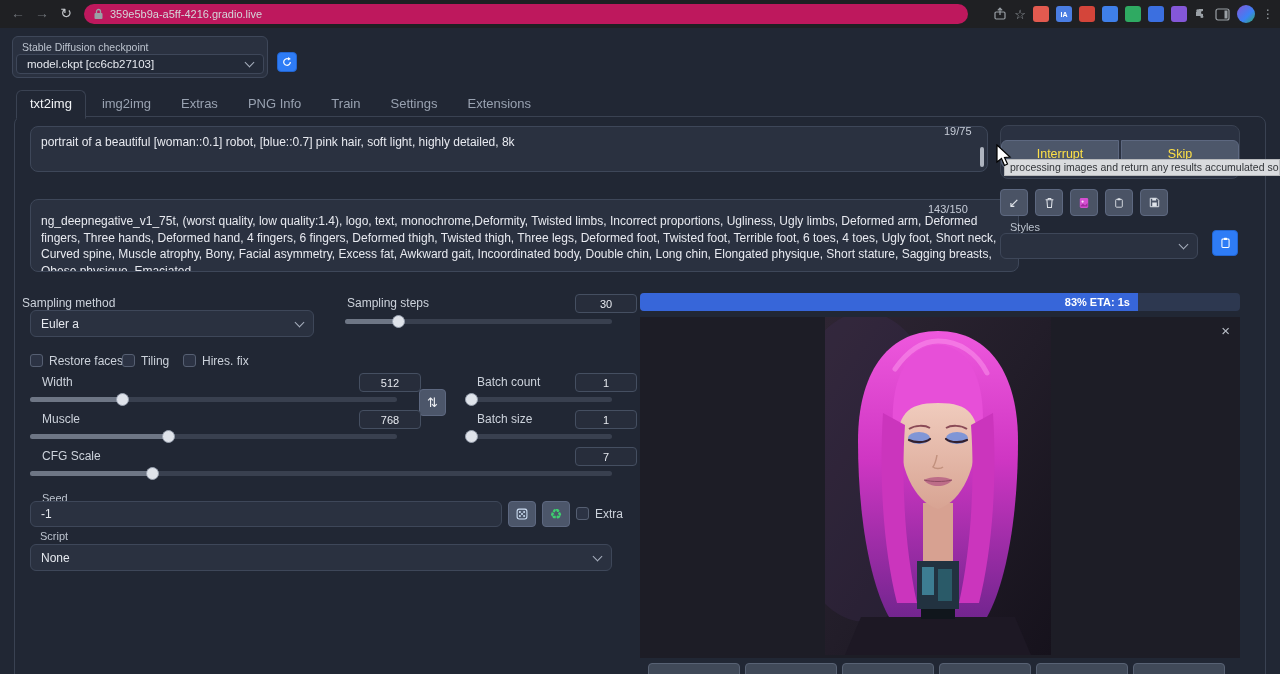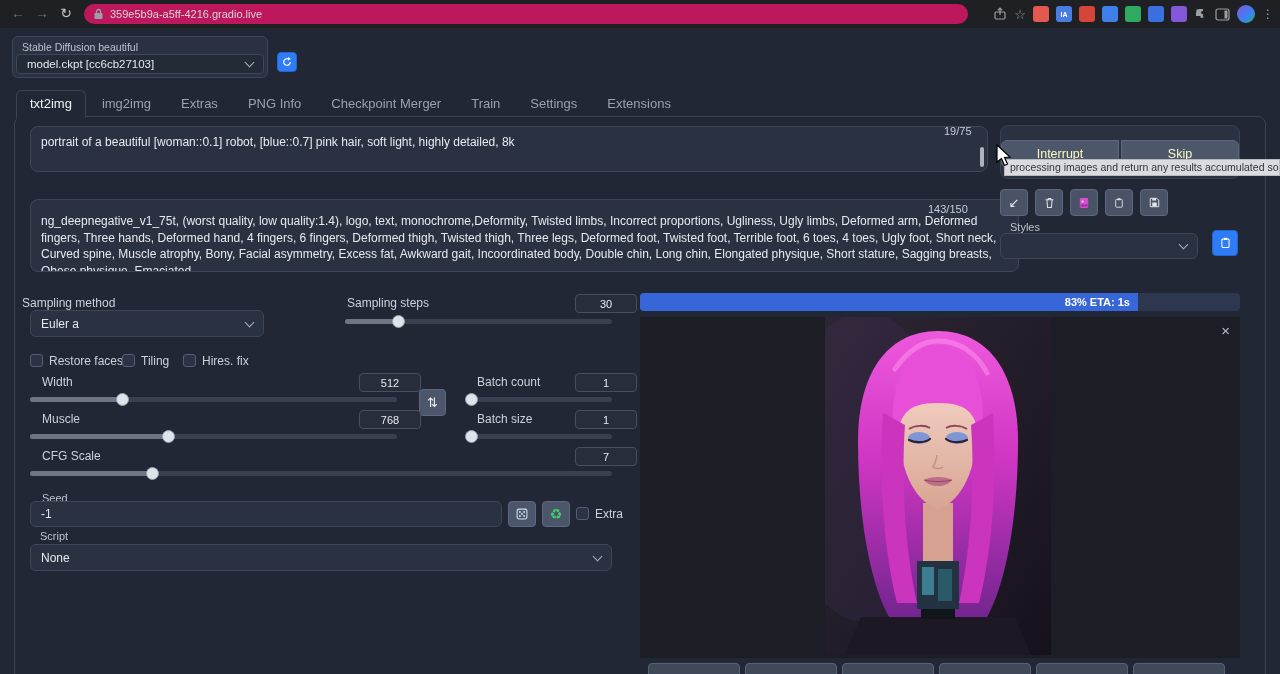--- a/index.html
+++ b/index.html
@@ -50,21 +50,21 @@
   .tab { padding:5px 13px 7px; font-size:13px; color:#99a2b1; border:1px solid transparent;
     border-radius:6px 6px 0 0; }
   .tab.active { color:#f1f3f6; background:#212734; border-color:#3a4252; border-bottom-color:#212734; }
   .panel { position:absolute; left:14px; top:116px; width:1252px; height:600px;
     border:1px solid #3a4252; border-radius:8px; background:#212734; z-index:1; }
   .content { position:absolute; left:0; top:0; width:1280px; height:674px; z-index:2; }
 
   .gen-wrap { position:absolute; left:1000px; top:125px; width:240px; height:54px;
     background:#2a3141; border:1px solid #3a4252; border-radius:8px; }
   .actbtn { position:absolute; top:140px; height:28px; width:118px; background:#4d576a;
-    border:1px solid #5d6880; color:#fef9c3; font-size:12.5px; display:flex; align-items:center;
+    border:1px solid #5d6880; color:#fde047; font-size:12.5px; display:flex; align-items:center;
     justify-content:center; }
   .tooltip { position:absolute; left:1004px; top:159px; width:276px; height:17px; background:#d9dbde;
     border:1px solid #b7b9bc; color:#323539; font-size:10.5px; line-height:15px; padding:0 5px;
     white-space:nowrap; overflow:hidden; z-index:10; }
   .toolrow { position:absolute; left:1000px; top:189px; display:flex; gap:7px; }
   .toolbtn { width:28px; height:27px; background:#4a5365; border:1px solid #5d6880; border-radius:4px;
     color:#dfe3e9; font-size:13px; display:flex; align-items:center; justify-content:center; }
 
   .progress { position:absolute; left:640px; top:293px; width:600px; height:18px; background:#2d3850;
     border-radius:4px; overflow:hidden; }
@@ -113,38 +113,37 @@
       <svg width="15" height="13" viewBox="0 0 15 13">
         <rect x="1" y="1" width="13" height="11" rx="2" stroke="#9aa0a6" fill="none" stroke-width="1.2"></rect>
         <rect x="9.5" y="2.5" width="3" height="8" fill="#9aa0a6"></rect>
       </svg>
       <span class="avatar"></span>
       <span class="kebab">⋮</span>
     </div>
   </header>
 
   <div class="abs box" style="left:12px;top:36px;width:256px;height:42px;background:#2a3140;border-radius:6px"></div>
-  <span class="smlbl" style="left:22px;top:41px;font-size:10.5px">Stable Diffusion beautiful</span>
+  <span class="smlbl" style="left:22px;top:41px;font-size:10.5px">Stable Diffusion checkpoint</span>
   <div class="dd box" style="left:16px;top:54px;width:248px;height:20px;background:#232a38;border-radius:4px;font-size:11.5px">
     <span>model.ckpt [cc6cb27103]</span>
     <span class="chev"></span>
   </div>
   <div class="bluebtn" style="left:277px;top:52px;width:20px;height:20px">
     <svg width="12" height="12" viewBox="0 0 20 20">
       <path d="M15.5 10 a5.5 5.5 0 1 1 -3 -4.9" stroke="#fff" stroke-width="2" fill="none"></path>
       <path d="M12 1.5 L16.5 5 L11.5 7.5 Z" fill="#fff"></path>
     </svg>
   </div>
 
   <nav class="tabbar">
     <div class="tab active">txt2img</div>
     <div class="tab">img2img</div>
     <div class="tab">Extras</div>
     <div class="tab">PNG Info</div>
-    <div class="tab">Checkpoint Merger</div>
     <div class="tab">Train</div>
     <div class="tab">Settings</div>
     <div class="tab">Extensions</div>
   </nav>
   <div class="panel"></div>
 
   <div class="content">
 
     <div class="ta" style="left:30px;top:126px;width:958px;height:46px">
       <span>portrait of a beautiful [woman::0.1] robot, [blue::0.7] pink hair, soft light, highly detailed, 8k</span>
@@ -199,21 +198,21 @@
       <span class="chev"></span>
     </div>
     <div class="bluebtn" style="left:1212px;top:230px;width:26px;height:26px">
       <svg width="13" height="14" viewBox="0 0 20 20">
         <rect x="4.5" y="4" width="11" height="13" rx="1.5" stroke="#fff" stroke-width="1.6" fill="none"></rect>
         <rect x="7.5" y="2" width="5" height="3.5" rx="1" fill="#fff"></rect>
       </svg>
     </div>
 
     <span class="lbl" style="left:22px;top:296px">Sampling method</span>
-    <div class="dd box" style="left:30px;top:310px;width:234px;height:27px">
+    <div class="dd box" style="left:30px;top:310px;width:284px;height:27px">
       <span>Euler a</span>
       <span class="chev"></span>
     </div>
 
     <span class="lbl" style="left:347px;top:296px">Sampling steps</span>
     <div class="numbox" style="left:549px;top:294px;width:62px;height:19px">30</div>
     <div class="slider" style="left:345px;top:319px;width:267px">
       <div class="sl-fill" style="width: 20%;"></div>
         <div class="sl-handle" style="left: calc(20% - 6px);"></div>
     </div>

